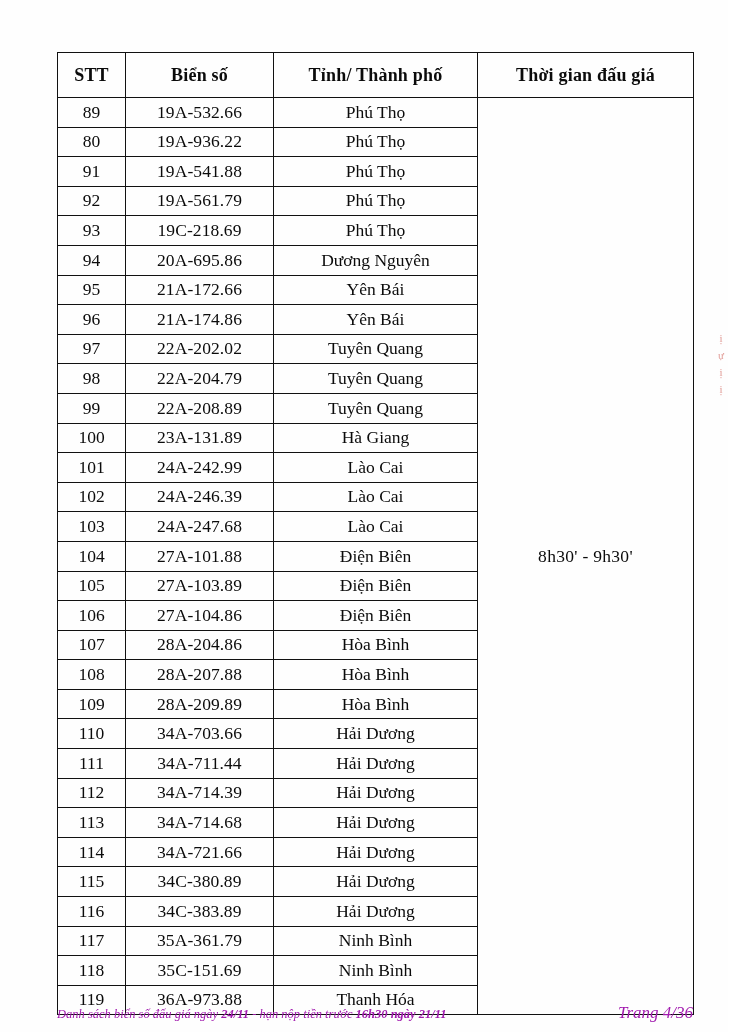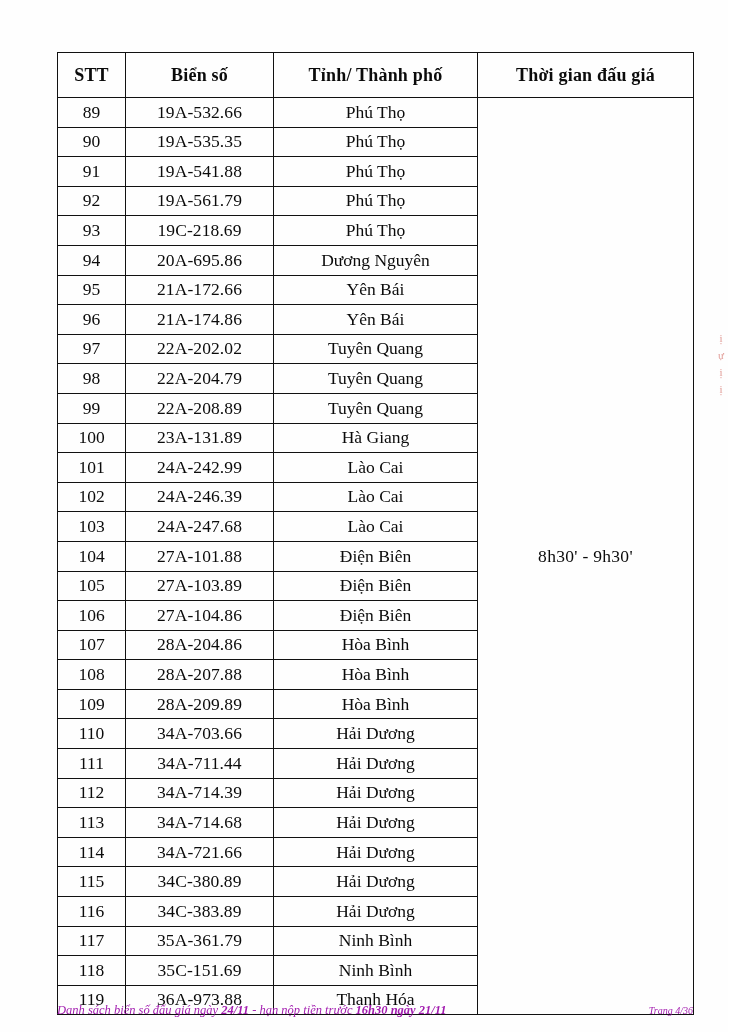--- a/index.html
+++ b/index.html
@@ -76,21 +76,21 @@
     width: 636px;
     display: flex;
     justify-content: space-between;
     align-items: baseline;
     font-style: italic;
     font-size: 12.5px;
     color: #a21caf;
     font-family: "Liberation Serif", serif;
   }
   .footer .left b { font-weight: bold; }
-  .footer .right { font-size: 10px; font-style: italic; }
+  .footer .right { font-size: 17px; font-style: italic; }
 
   
   .margin-marks {
     position: absolute;
     left: 714px;
     top: 330px;
     width: 14px;
     height: 140px;
     color: #c9493f;
     font-size: 11px;
@@ -123,22 +123,22 @@
         </tr>
       </thead>
       <tbody id="table-body">
           <tr>
             <td class="cell-stt">89</td>
             <td class="cell-bien">19A-532.66</td>
             <td class="cell-tinh">Phú Thọ</td>
             <td class="cell-time" rowspan="31">8h30' - 9h30'</td>
           </tr>
           <tr>
-            <td class="cell-stt">90</td>
-            <td class="cell-bien">19A-535.35</td>
+            <td class="cell-stt">80</td>
+            <td class="cell-bien">19A-936.22</td>
             <td class="cell-tinh">Phú Thọ</td>
           </tr>
           <tr>
             <td class="cell-stt">91</td>
             <td class="cell-bien">19A-541.88</td>
             <td class="cell-tinh">Phú Thọ</td>
           </tr>
           <tr>
             <td class="cell-stt">92</td>
             <td class="cell-bien">19A-561.79</td>

